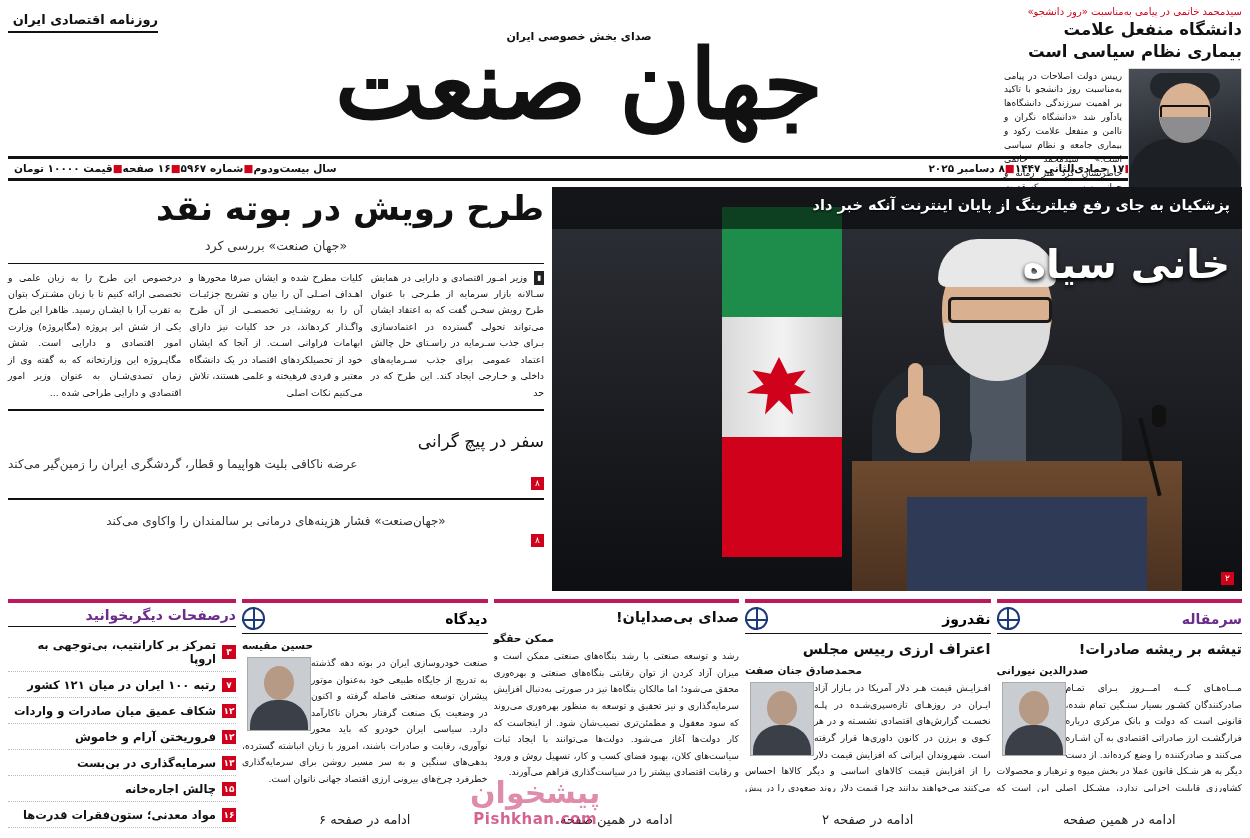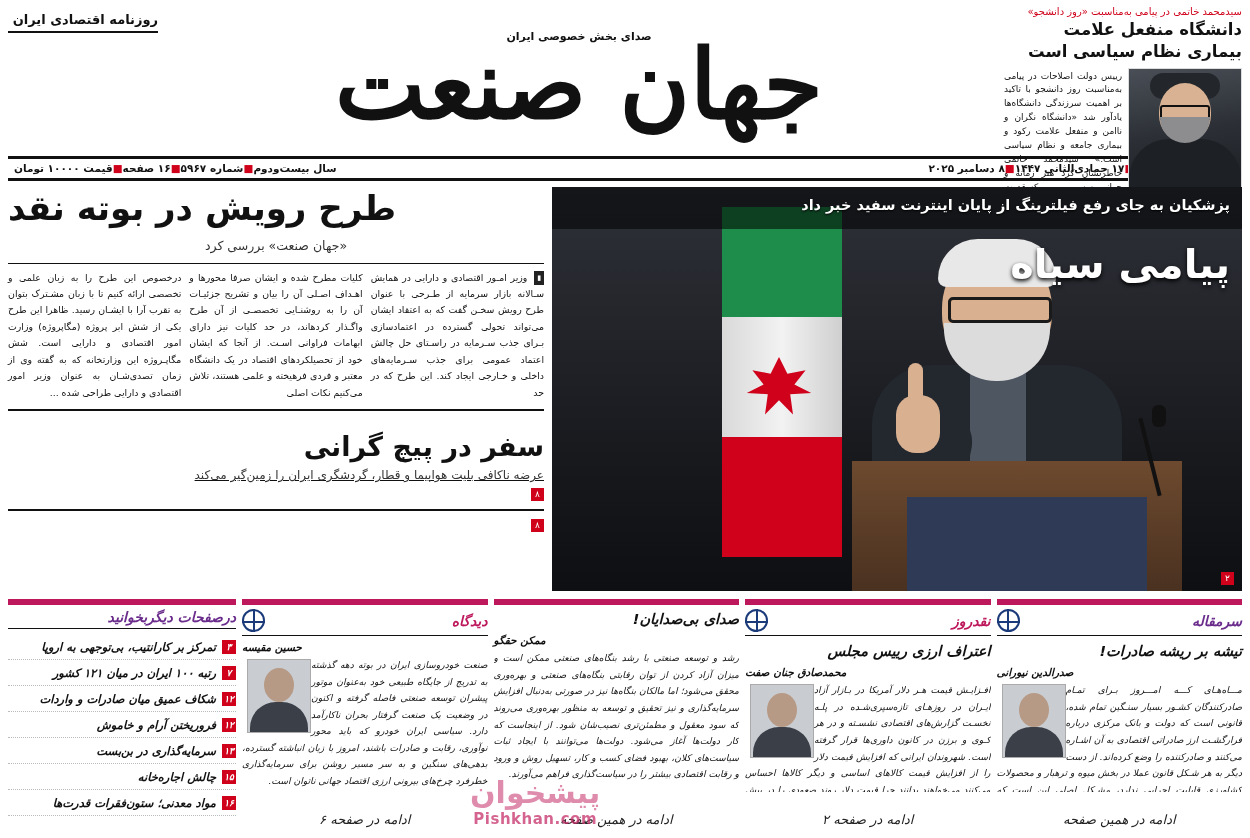--- a/index.html
+++ b/index.html
@@ -54,38 +54,38 @@
   .lp-podium2{position:absolute;left:355px;bottom:0;width:240px;height:94px;background:#2f3a57;}
   .lp-mic{position:absolute;left:596px;top:230px;width:4px;height:80px;background:#111;transform:rotate(-14deg);}
   .lp-mic2{position:absolute;left:600px;top:218px;width:14px;height:22px;background:#111;border-radius:6px;}
   .lp-top-strip{position:absolute;left:0;right:0;top:0;height:42px;background:rgba(0,0,0,.55);}
   .lp-over{position:absolute;right:12px;top:8px;text-align:right;color:#fff;}
   .lp-sub{font-size:14.5px;font-weight:bold;line-height:1.5;text-shadow:0 1px 2px #000;}
   .lp-title{font-size:40px;font-weight:bold;margin-top:24px;text-shadow:0 2px 4px #000;}
   .lp-pagenum{position:absolute;right:8px;bottom:6px;width:13px;height:13px;background:#d0021b;color:#fff;font-size:9px;text-align:center;line-height:13px;}
 
   .lead-text{flex:1;display:flex;flex-direction:column;}
-  .lead-head{font-size:34px;font-weight:bold;text-align:left;line-height:1.25;}
+  .lead-head{font-size:34px;font-weight:bold;text-align:right;line-height:1.25;}
   .lead-dek{font-size:12.5px;text-align:center;color:#333;margin:8px 0 6px;}
   .hr-thin{border-top:1px solid #111;margin:4px 0 6px;}
   .cols3{display:flex;gap:8px;direction:rtl;font-size:9.4px;line-height:1.75;text-align:justify;}
   .cols3 .c{flex:1;}
   .colmark{display:inline-block;background:#222;color:#fff;font-size:7px;padding:1px 3px;margin-left:3px;vertical-align:middle;}
-  .sec2-title{font-size:27px;font-weight:bold;text-align:right;margin-top:12px;}
+  .sec2-title{font-size:17px;font-weight:normal;text-align:right;margin-top:12px;}
   .sec2-dek{font-size:12px;text-align:center;color:#333;margin:6px 0;}
   .sec-row{display:flex;align-items:center;gap:6px;}
   .flag-red{width:13px;height:13px;background:#d0021b;color:#fff;font-size:9px;text-align:center;line-height:13px;}
   .hr-thick{border-top:2px solid #111;margin:8px 0;}
 
   
   .bottom{display:flex;gap:6px;margin-top:8px;height:228px;direction:rtl;}
-  .bcol{flex:1;border-top:6px solid #be185d;padding-top:4px;display:flex;flex-direction:column;min-width:0;font-style:italic;}
+  .bcol{flex:1;border-top:4px solid #be185d;padding-top:4px;display:flex;flex-direction:column;min-width:0;}
   .bcol.idx{flex:0 0 228px;}
   .bhead{display:flex;align-items:center;justify-content:space-between;border-bottom:1.5px solid #111;padding-bottom:3px;margin-bottom:5px;}
-  .bhead .t{font-size:14px;font-weight:bold;color:#be185d;}
+  .bhead .t{font-size:14px;font-weight:bold;color:#000000;}
   .bhead .t.purple{color:#6b2d8c;}
   .globe{width:19px;height:19px;border-radius:50%;border:2px solid #1b3a7a;position:relative;}
   .globe:before{content:"";position:absolute;left:50%;top:-2px;bottom:-2px;width:0;border-left:2px solid #1b3a7a;transform:translateX(-1px);}
   .globe:after{content:"";position:absolute;top:50%;left:-2px;right:-2px;height:0;border-top:2px solid #1b3a7a;}
   .btitle{font-size:14.5px;font-weight:bold;text-align:right;line-height:1.4;margin-bottom:5px;}
   .bauthor{font-size:10.5px;font-weight:bold;text-align:left;color:#111;margin-bottom:4px;}
   .bbody{font-size:9.2px;line-height:1.8;text-align:justify;flex:1;overflow:hidden;}
   .bmug{float:left;width:62px;height:72px;background:#c9ccd1;margin:2px 0 3px 5px;border:1px solid #aaa;position:relative;overflow:hidden;}
   .bmug .h{position:absolute;left:50%;top:8px;transform:translateX(-50%);width:30px;height:34px;border-radius:50%;background:#b79a85;}
   .bmug .b{position:absolute;left:50%;bottom:0;transform:translateX(-50%);width:58px;height:30px;border-radius:26px 26px 0 0;background:#3a3f48;}
@@ -164,49 +164,50 @@
           <div class="hair"></div>
           <div class="beard"></div>
           <div class="glasses"></div>
       </div>
       <div class="lp-podium"></div>
         <div class="lp-podium2"></div>
       <div class="lp-mic"></div>
         <div class="lp-mic2"></div>
       <div class="lp-top-strip"></div>
       <div class="lp-over">
-        <div class="lp-sub">پزشکیان به جای رفع فیلترینگ از پایان اینترنت سفید خبر داد</div>
-        <div class="lp-title">پیامی سیاه</div>
+        <div class="lp-sub">پزشکیان به جای رفع فیلترینگ از پایان اینترنت آنکه خبر داد</div>
+        <div class="lp-title">خانی سیاه</div>
       </div>
       <div class="lp-pagenum">۲</div>
     </div>
 
     <div class="lead-text">
       <div class="lead-head">طرح رویش در بوته نقد</div>
       <div class="lead-dek">«جهان صنعت» بررسی کرد</div>
       <div class="hr-thin"></div>
       <div class="cols3">
         <div class="c">
           <span class="colmark">▮</span>
           <span>وزیر امـور اقتصادی و دارایی در همایش سـالانه بازار سرمایه از طـرحی با عنوان طرح رویش سخـن گفت که به اعتقاد ایشان می‌تواند تحولی گسترده در اعتمادسازی بـرای جذب سـرمایه در راسـتای حل چالش اعتماد عمومی برای جذب سـرمایه‌های داخلی و خـارجی ایجاد کند. این طرح که در حد</span>
         </div>
         <div class="c">کلیات مطرح شده و ایشان صرفا محورها و اهـداف اصـلی آن را بیان و تشریح جزئیـات آن را به روشنـایی تخصصـی از آن طرح واگـذار کردهاند، در حد کلیات نیز دارای ابهامات فراوانی اسـت. از آنجا که ایشان خود از تحصیلکردهای اقتصاد در یک دانشگاه معتبر و فردی فرهیخته و علمی هستند، تلاش می‌کنیم نکات اصلی</div>
         <div class="c">درخصوص این طرح را به زبان علمی و تخصصی ارائه کنیم تا با زبان مشـترک بتوان به تقرب آرا با ایشـان رسید. ظاهرا این طرح یکی از شش ابر پروژه (مگاپروژه) وزارت امور اقتصادی و دارایی است. شش مگاپـروژه این وزارتخانه که به گفته وی از زمان تصدی‌شـان به عنوان وزیر امور اقتصادی و دارایی طراحی شده ...</div>
       </div>
 
       <div class="hr-thick"></div>
       <div class="sec2-title">سفر در پیچ گرانی</div>
-      <div class="sec-row" style="justify-content:flex-start;text-decoration:underline;">
+      <div class="sec-row" style="justify-content:flex-end;">
         <div class="sec2-dek">عرضه ناکافی بلیت هواپیما و قطار، گردشگری ایران را زمین‌گیر می‌کند</div>
       </div>
       <div class="sec-row">
           <span class="flag-red">۸</span>
         </div>
 
       <div class="hr-thick"></div>
+      <div class="sec2-dek">«جهان‌صنعت» فشار هزینه‌های درمانی بر سالمندان را واکاوی می‌کند</div>
       <div class="sec-row">
           <span class="flag-red">۸</span>
         </div>
     </div>
   </div>
 
   <div class="bottom">
 
     <div class="bcol">
       <div class="bhead">

